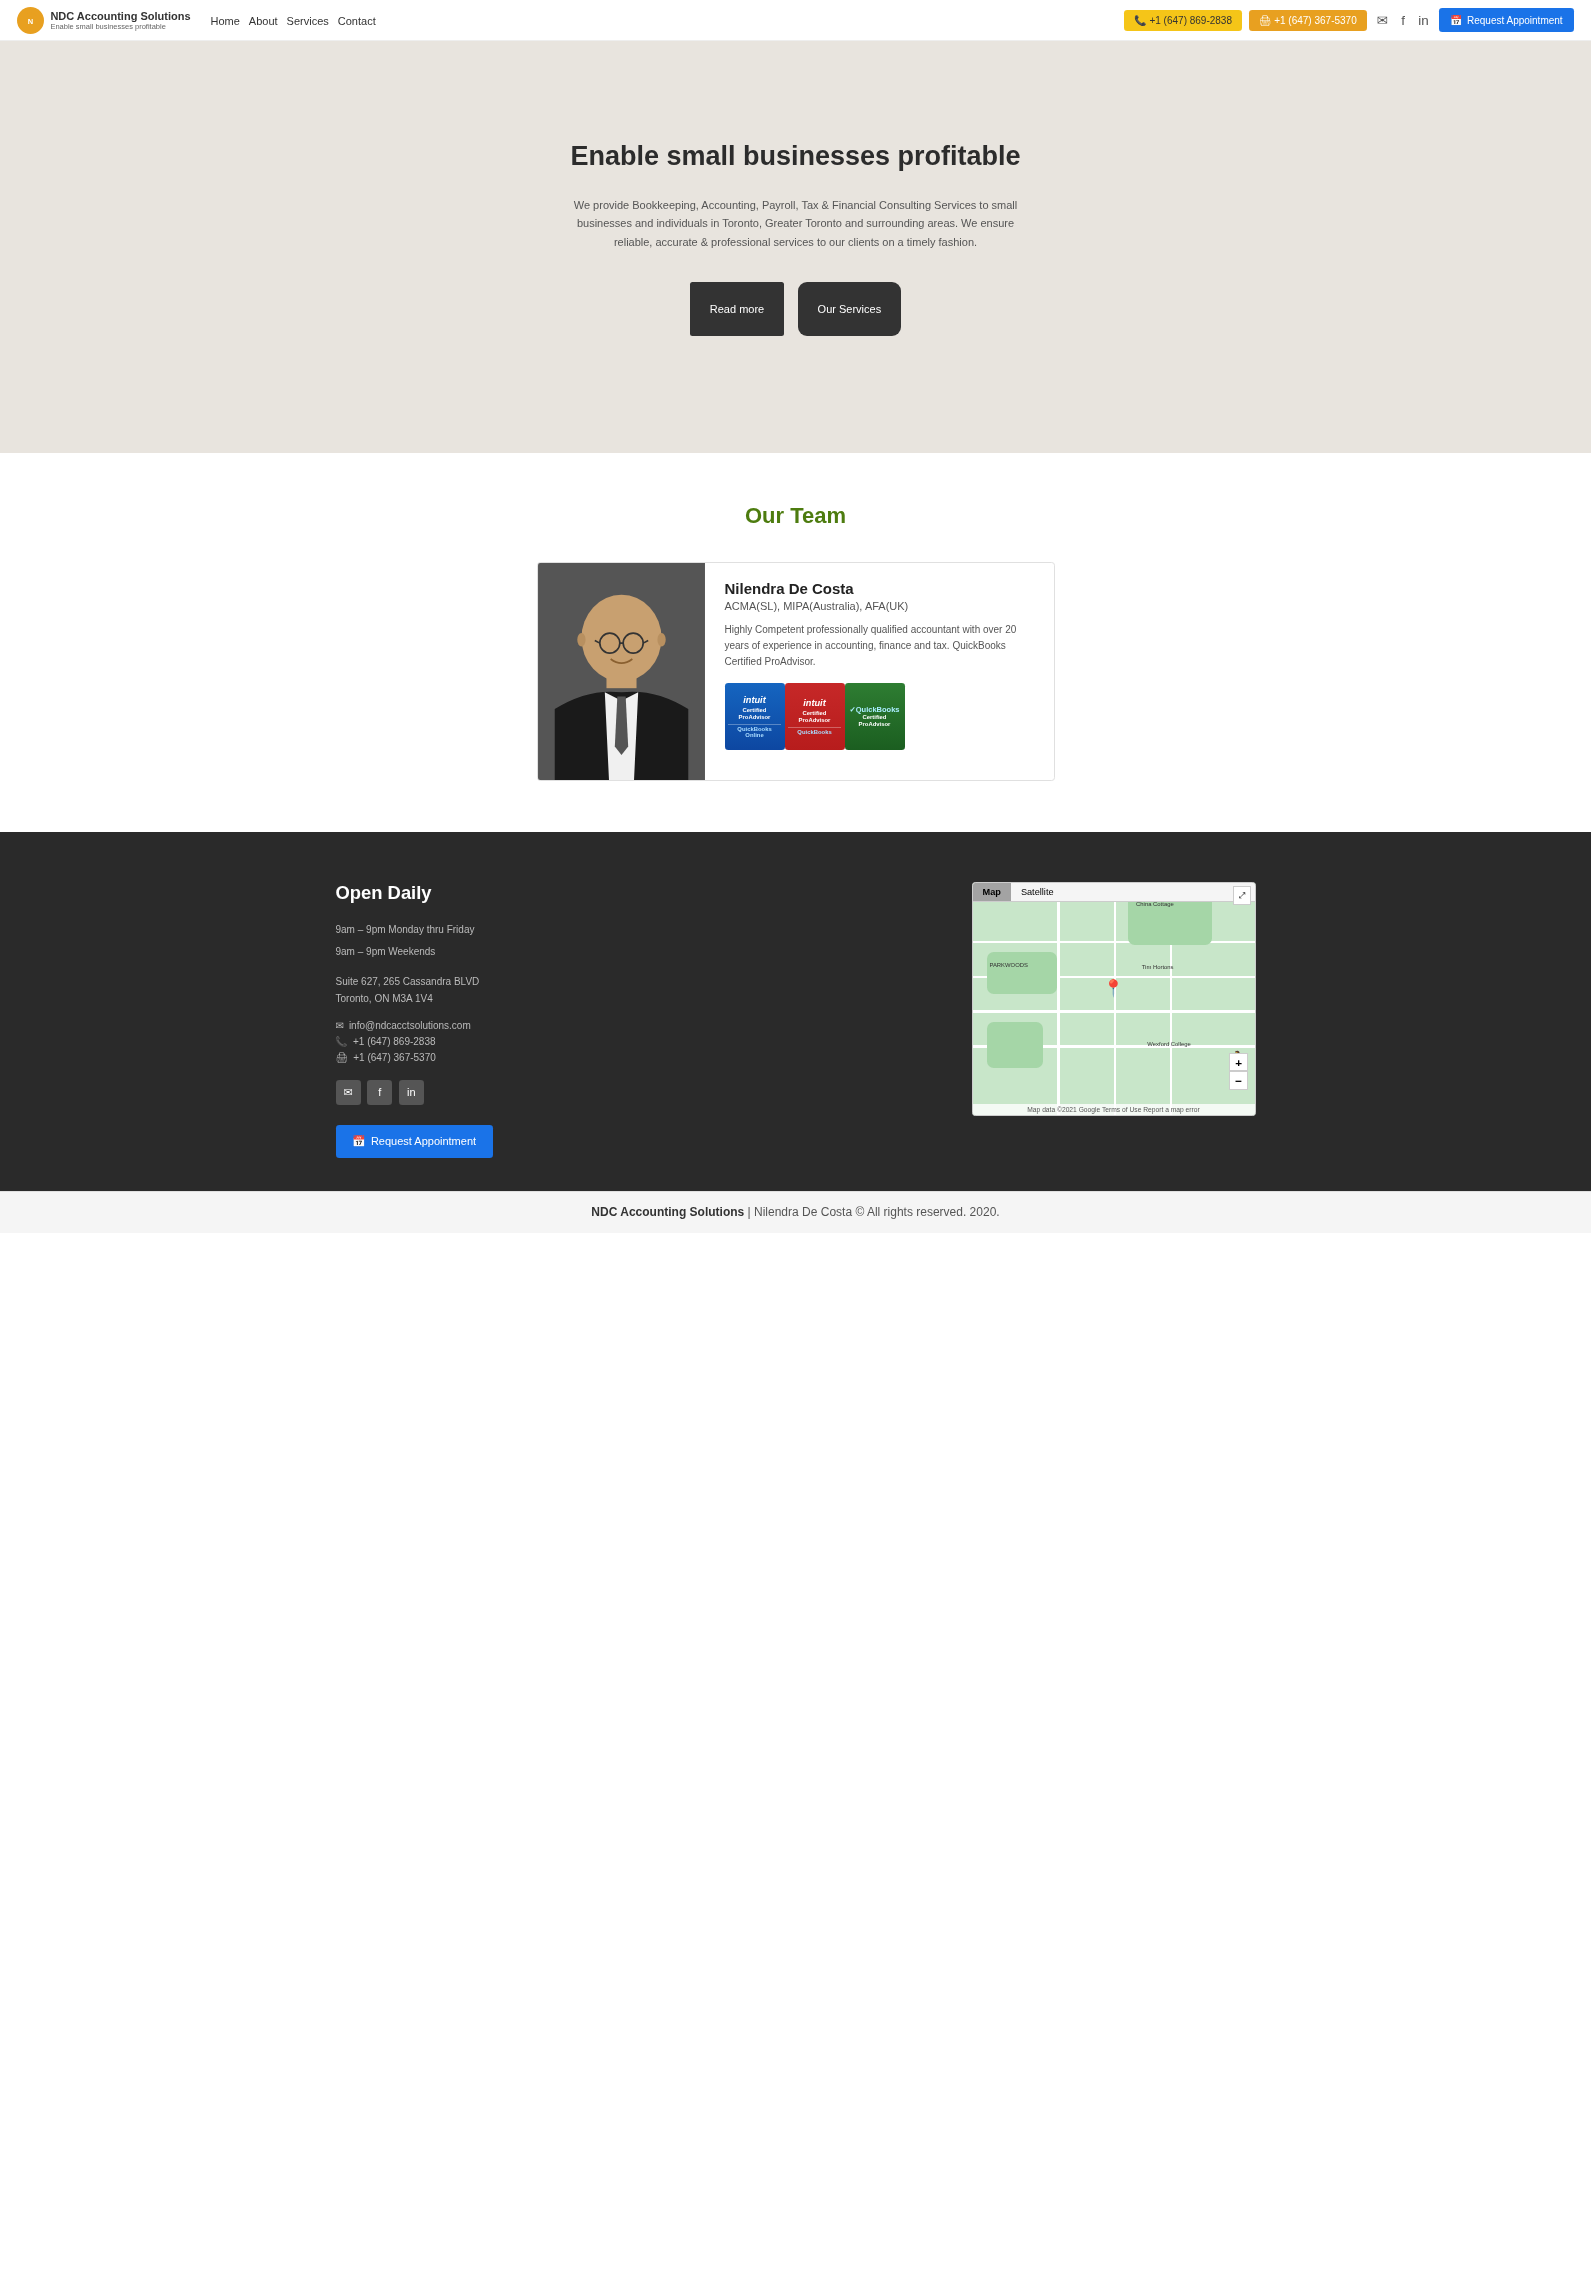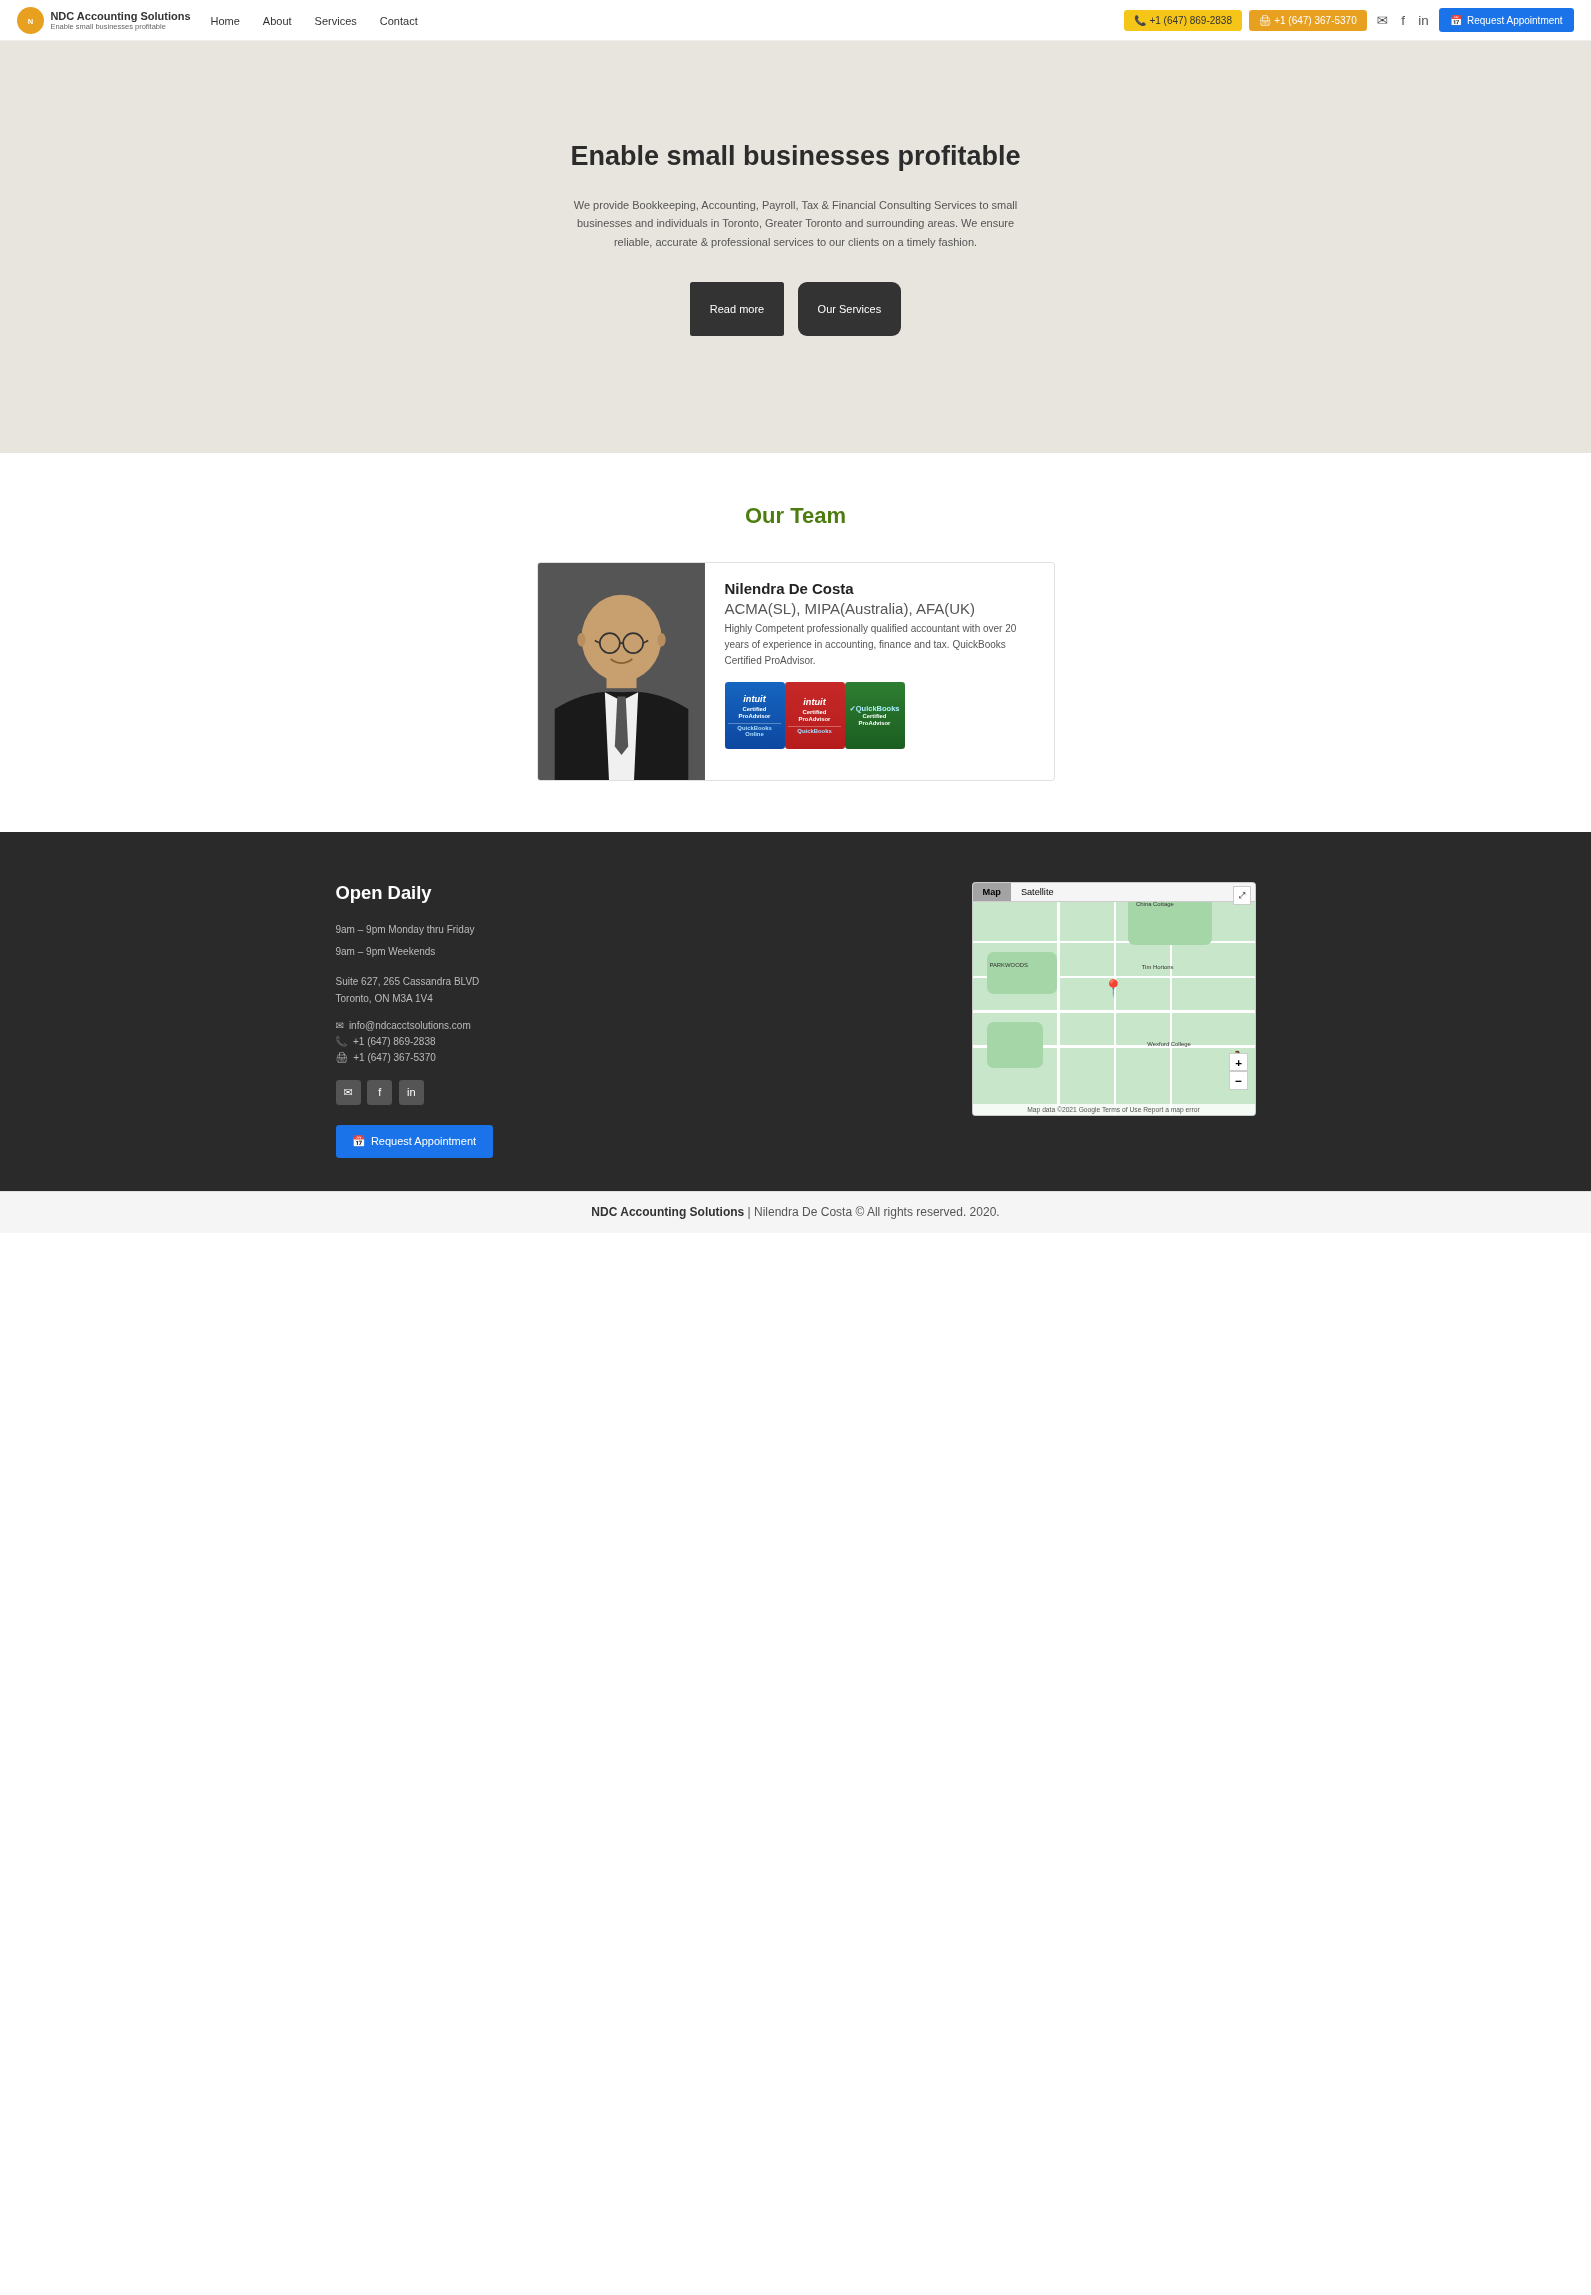--- a/index.html
+++ b/index.html
@@ -46,21 +46,21 @@
       font-size: 11px;
       font-weight: bold;
       color: #333;
     }
     .logo-subtitle {
       font-size: 7.5px;
       color: #666;
     }
     .nav-links {
       display: flex;
-      gap: 23px;
+      gap: 9px;
       list-style: none;
     }
     .nav-links a {
       text-decoration: none;
       color: #333;
       font-size: 11px;
     }
     .navbar-right {
       display: flex;
       align-items: center;
@@ -195,23 +195,23 @@
       padding: 16.7px 20px;
       text-align: left;
     }
     .team-name {
       font-size: 15px;
       font-weight: 700;
       color: #222;
       margin-bottom: 3.3px;
     }
     .team-credentials {
-      font-size: 15px;
+      font-size: 11px;
       color: #555;
-      margin-bottom: 4px;
+      margin-bottom: 10px;
     }
     .team-bio {
       font-size: 10px;
       color: #555;
       line-height: 1.6;
       margin-bottom: 13.4px;
     }
     .certifications {
       display: flex;
       gap: 0;

